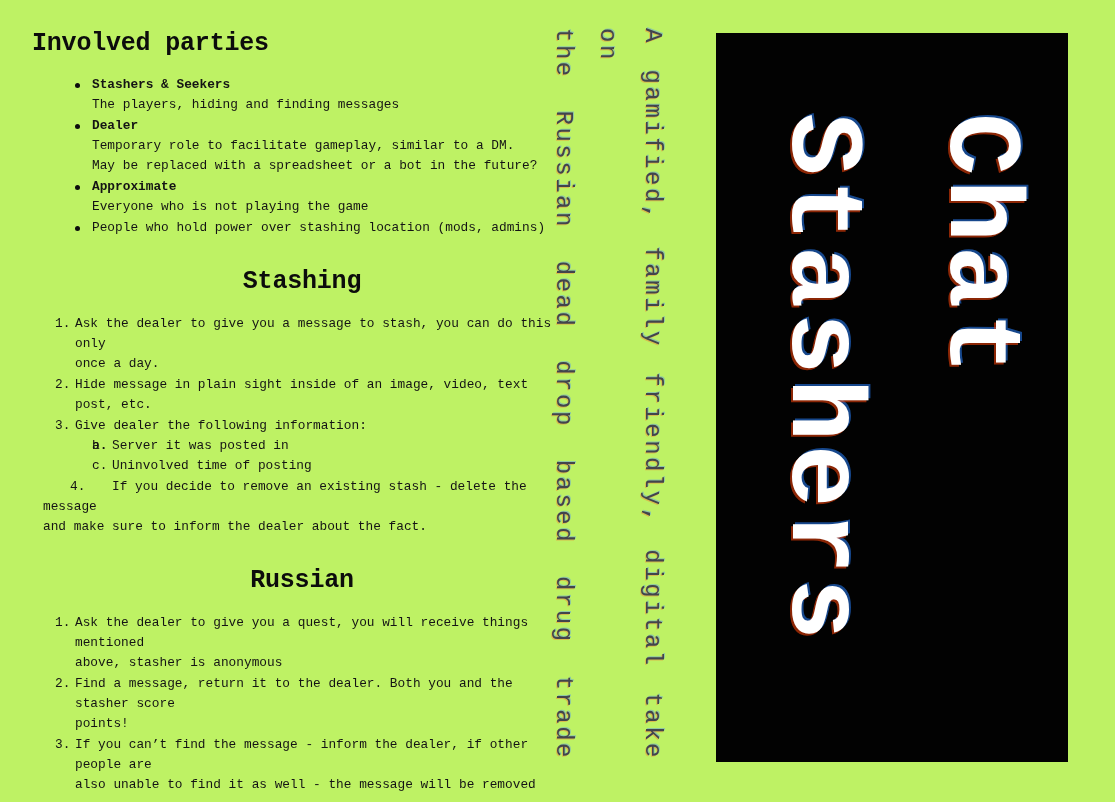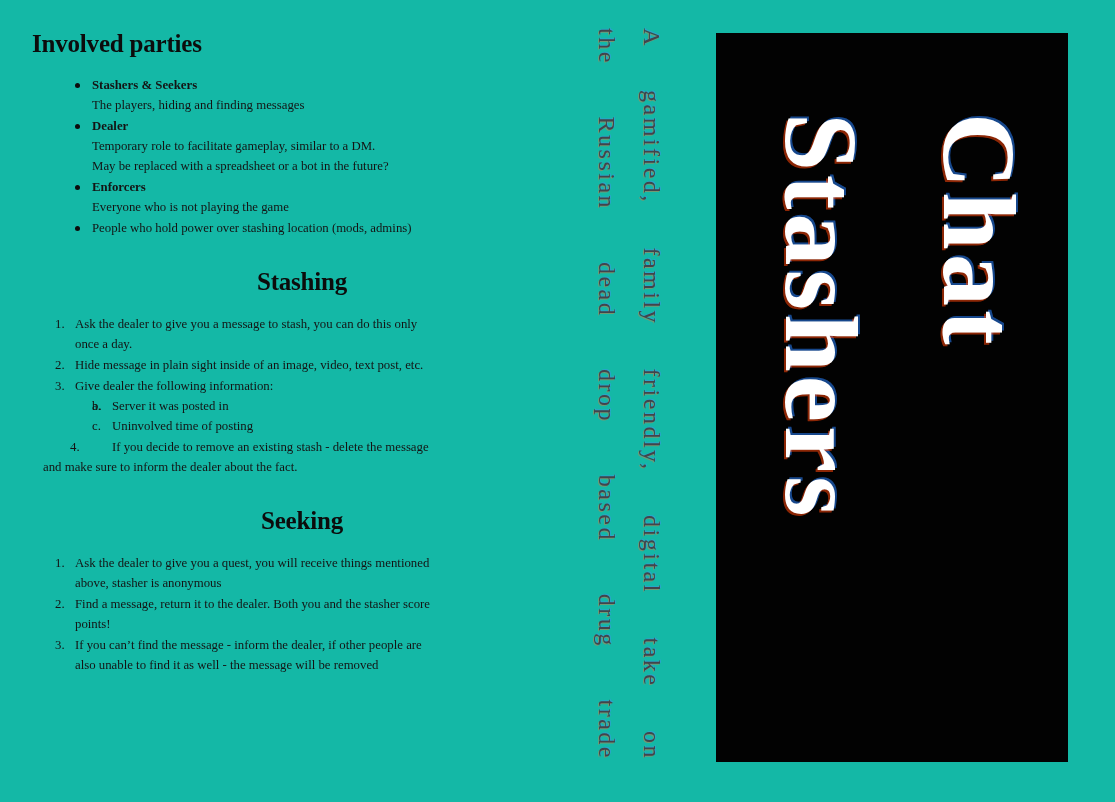--- a/index.html
+++ b/index.html
@@ -1,18 +1,18 @@
 <!DOCTYPE html>
 <html><head>
 <meta charset="utf-8">
 <style>
   html,body{margin:0;padding:0;background:#fff;}
   .page{
-    position:relative;width:1115px;height:802px;background:#14b8a6;overflow:hidden;
-    font-family:Liberation Serif, serif;color:#141414;
+    position:relative;width:1115px;height:802px;background:#bef264;overflow:hidden;
+    font-family:Liberation Mono, monospace;color:#141414;
   }
   
   .left-col{position:absolute;left:32px;top:30px;width:540px;}
   .left-col h1,.left-col h2{
     font-size:25px;line-height:28px;font-weight:bold;color:#0c0c0c;
     margin:0 0 16px 0;letter-spacing:-0.2px;
   }
   .left-col h2{margin:30px 0 18px 0;text-align:center;}
   .left-col h1{margin-bottom:16px;}
   ul.parties{list-style:none;margin:17px;padding:0;font-size:12.8px;line-height:20px;}
@@ -82,21 +82,21 @@
         <span class="desc">The players, hiding and finding messages</span>
       </li>
       <li>
         <span class="dot"></span>
         <span class="term">Dealer</span>
         <span class="desc">Temporary role to facilitate gameplay, similar to a DM.
 May be replaced with a spreadsheet or a bot in the future?</span>
       </li>
       <li>
         <span class="dot"></span>
-        <span class="term">Enforcers</span>
+        <span class="term">Approximate</span>
         <span class="desc">Everyone who is not playing the game</span>
       </li>
       <li>
         <span class="dot"></span>
         <span class="desc">People who hold power over stashing location (mods, admins)</span>
       </li>
     </ul>
 
     <h2>Stashing</h2>
 
@@ -125,21 +125,21 @@
             <span class="num">c.</span>
             <span class="txt">Uninvolved time of posting</span>
           </li>
         </ul>
       </li>
     </ol>
 
     <p class="item4"><span class="num4">4.</span><span class="txt">If you decide to remove an existing stash - delete the message
 and make sure to inform the dealer about the fact.</span></p>
 
-    <h2>Seeking</h2>
+    <h2>Russian</h2>
 
     <ol class="steps">
       <li>
         <span class="num">1.</span>
         <span class="txt">Ask the dealer to give you a quest, you will receive things mentioned
 above, stasher is anonymous</span>
       </li>
       <li>
         <span class="num">2.</span>
         <span class="txt">Find a message, return it to the dealer. Both you and the stasher score

